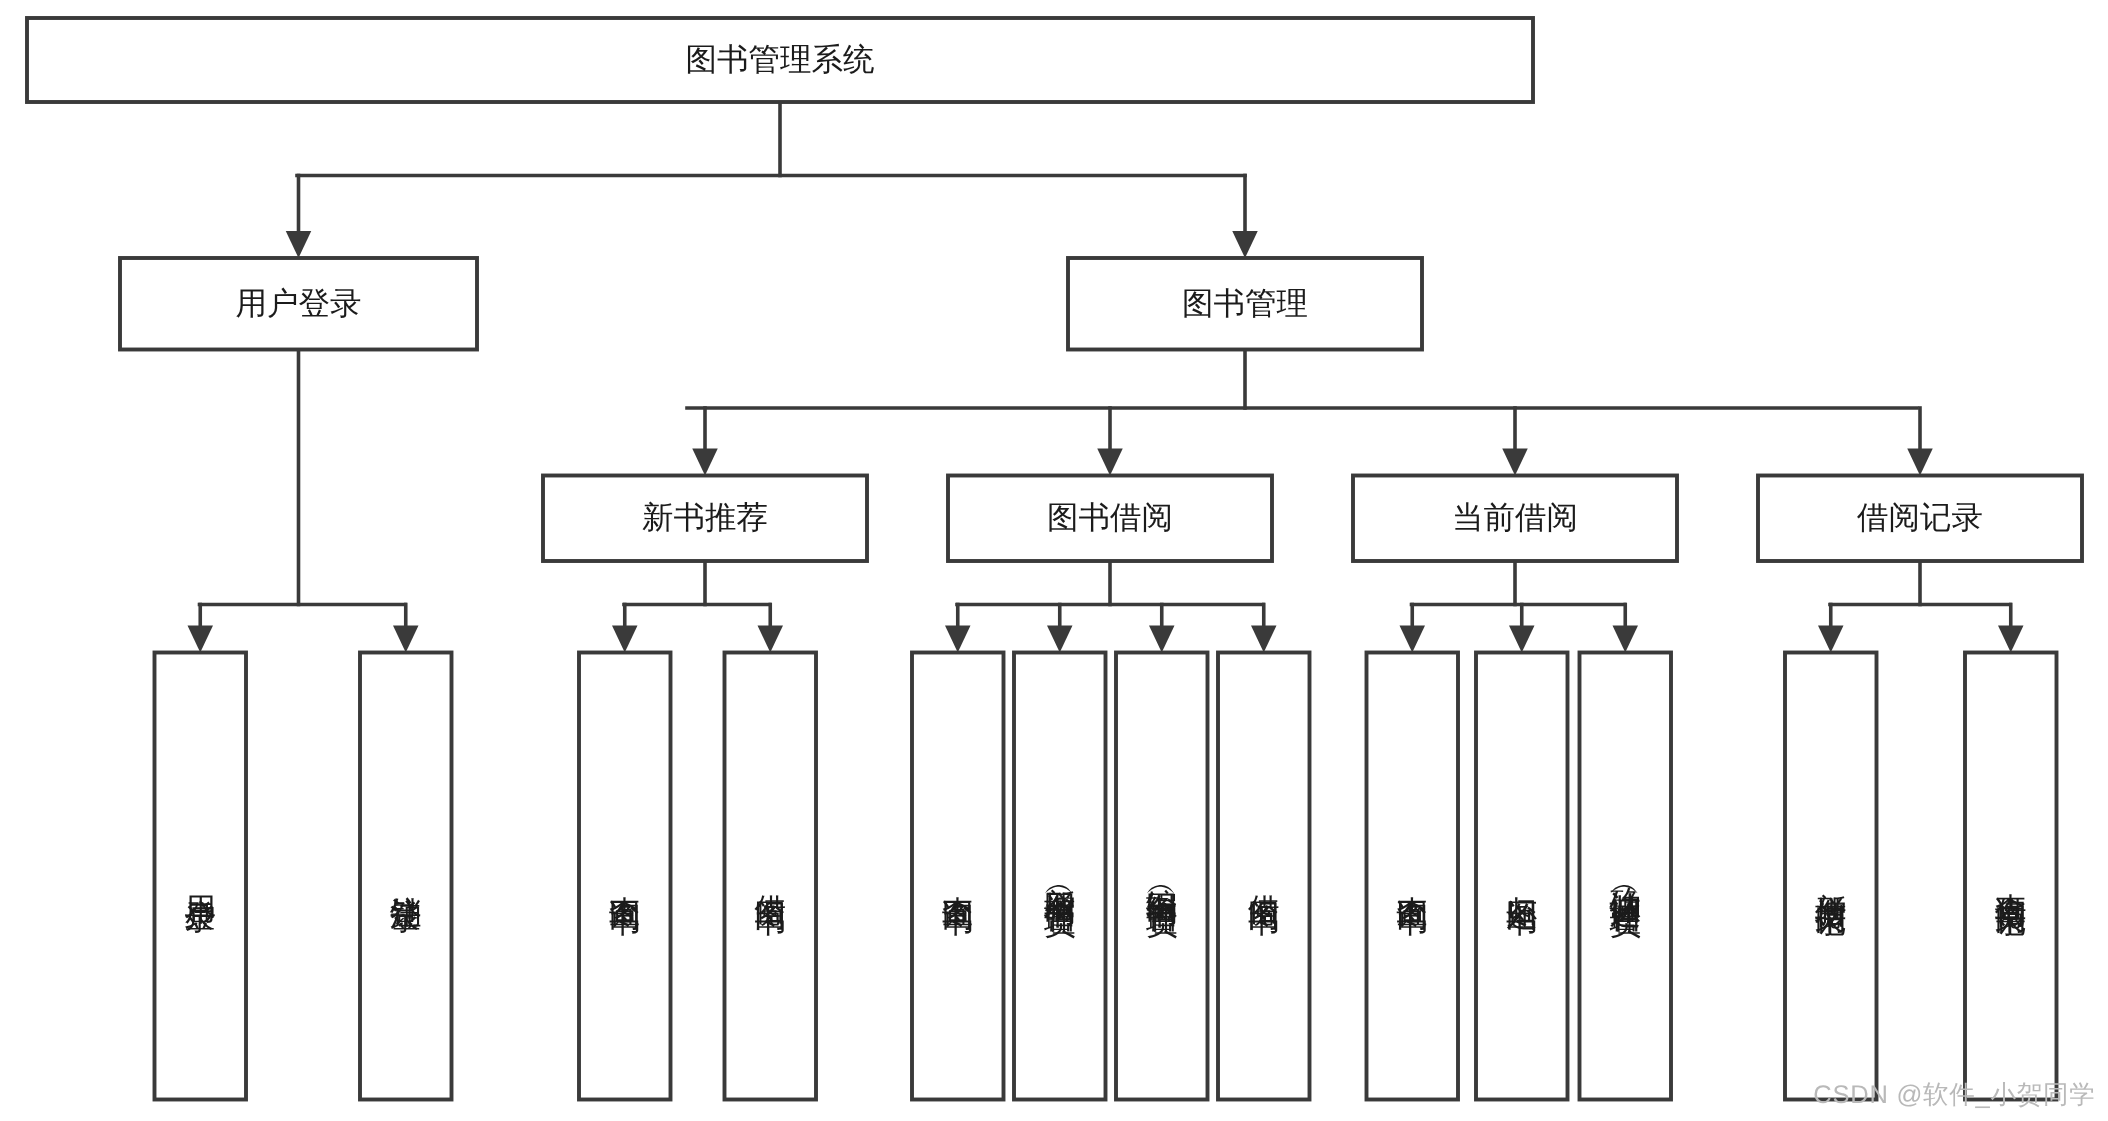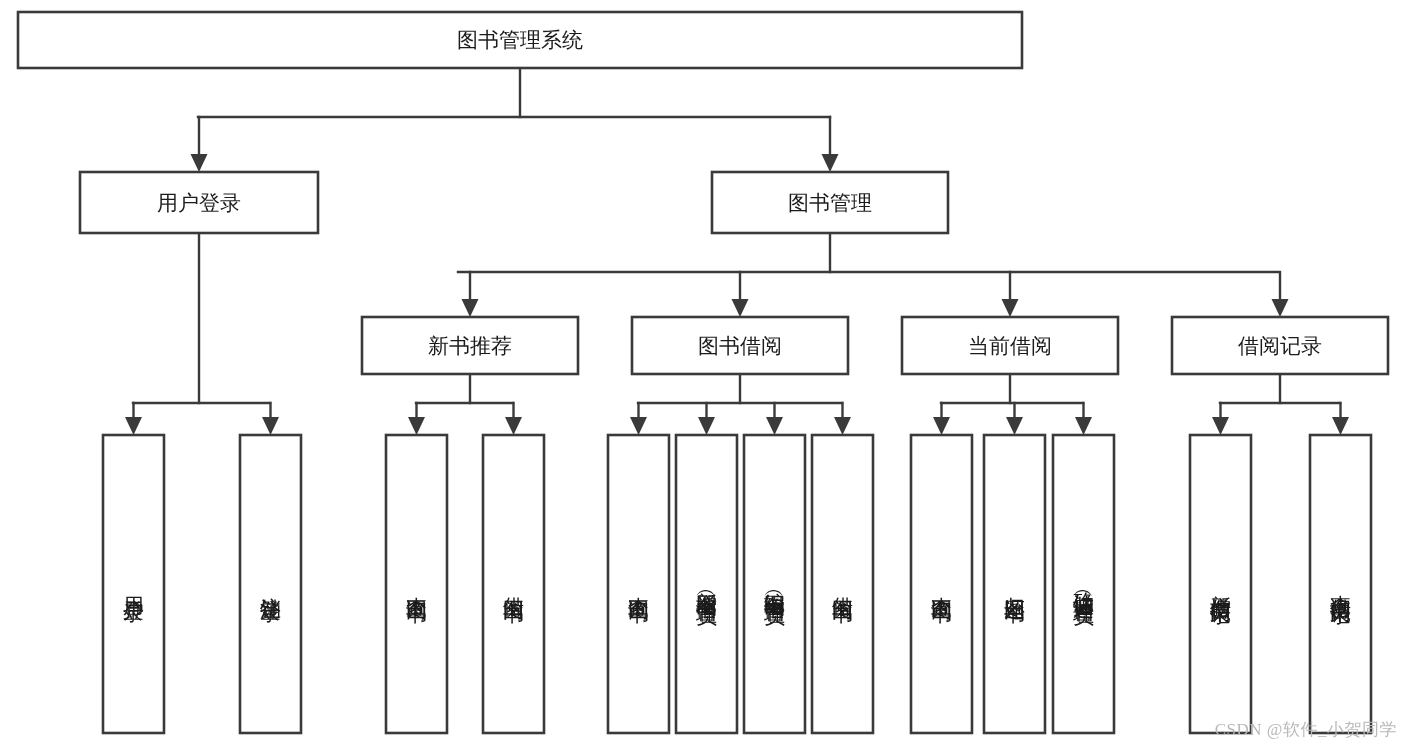--- a/index.html
+++ b/index.html
@@ -59,21 +59,21 @@
     align-items: center;
     justify-content: center;
     white-space: nowrap;
     pointer-events: none;
   }
   #watermark {
     position: absolute;
     right: 8px;
     bottom: 6px;
     color: #b9b9b9;
-    font-family: Liberation Serif, serif;
+    font-family: Liberation Sans, sans-serif;
     font-size: 17px;
     letter-spacing: 0.5px;
     white-space: nowrap;
   }
 </style>
 </head>
 <body>
 
 <div id="stage">
 

